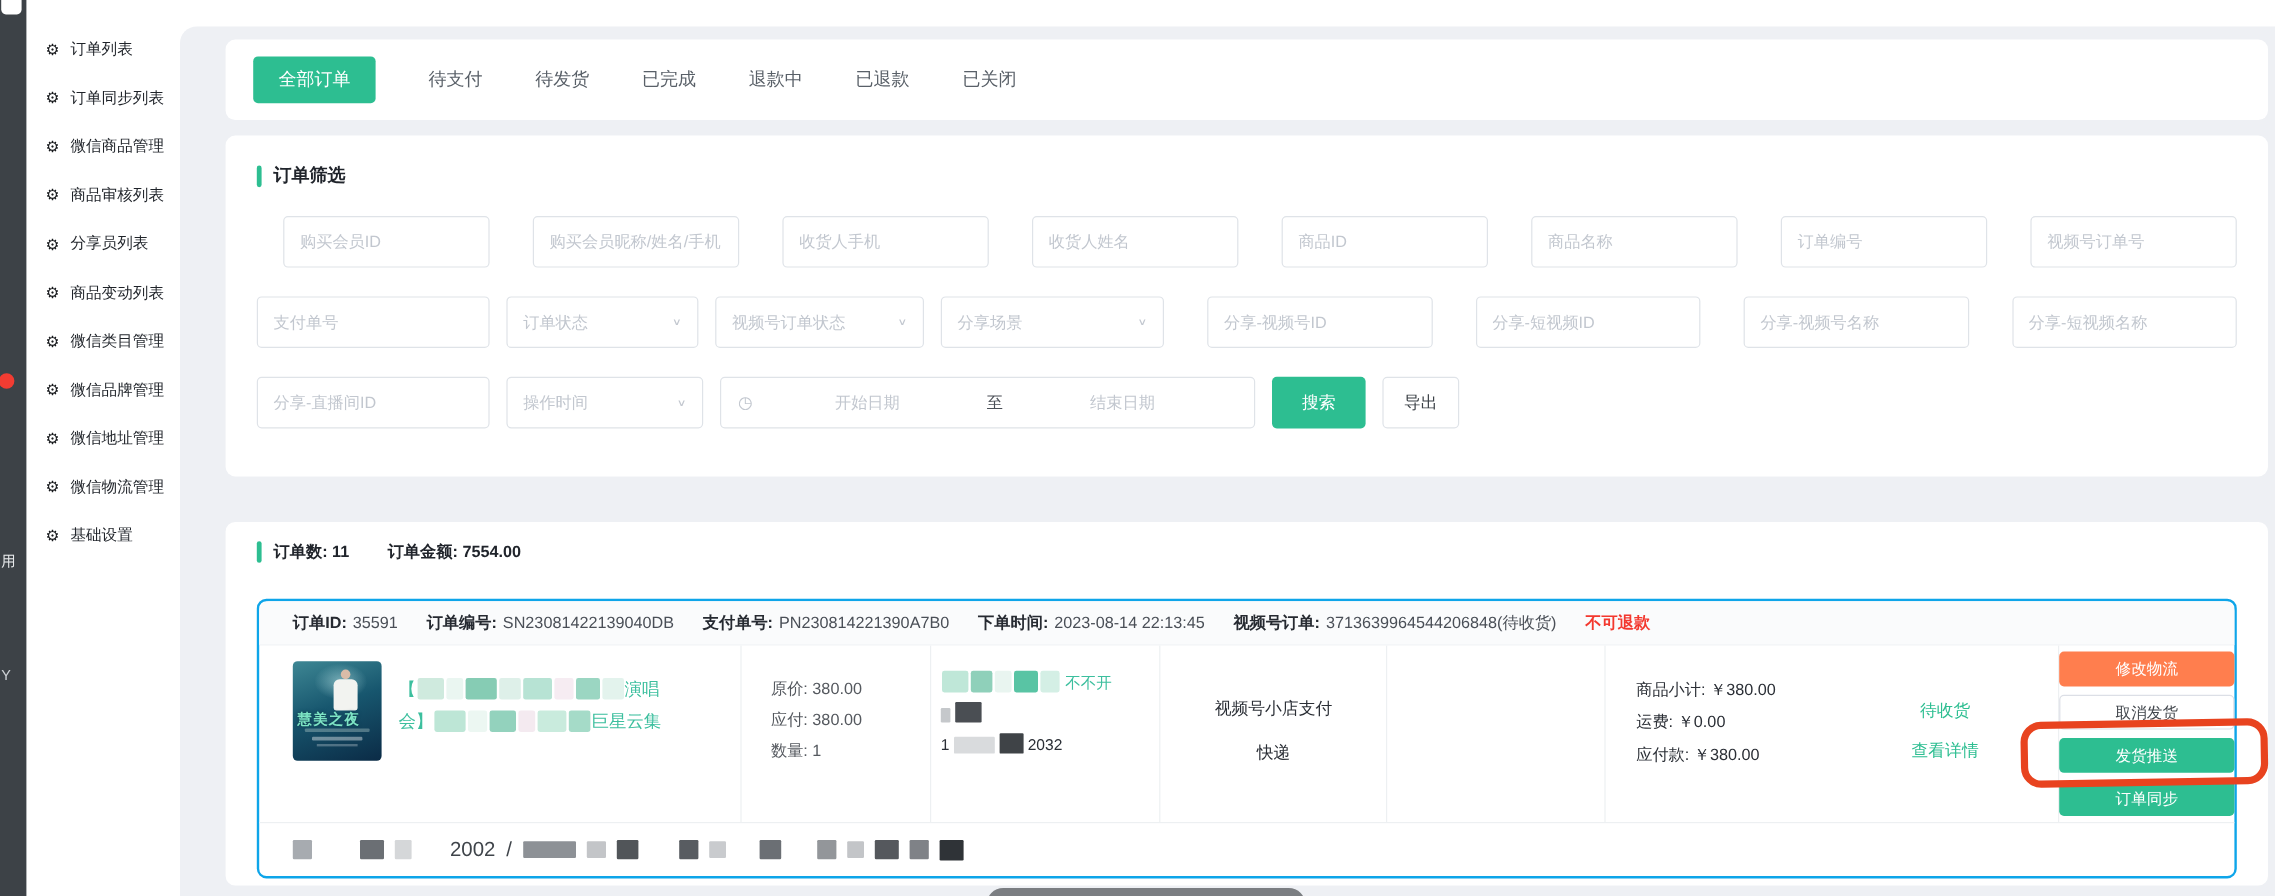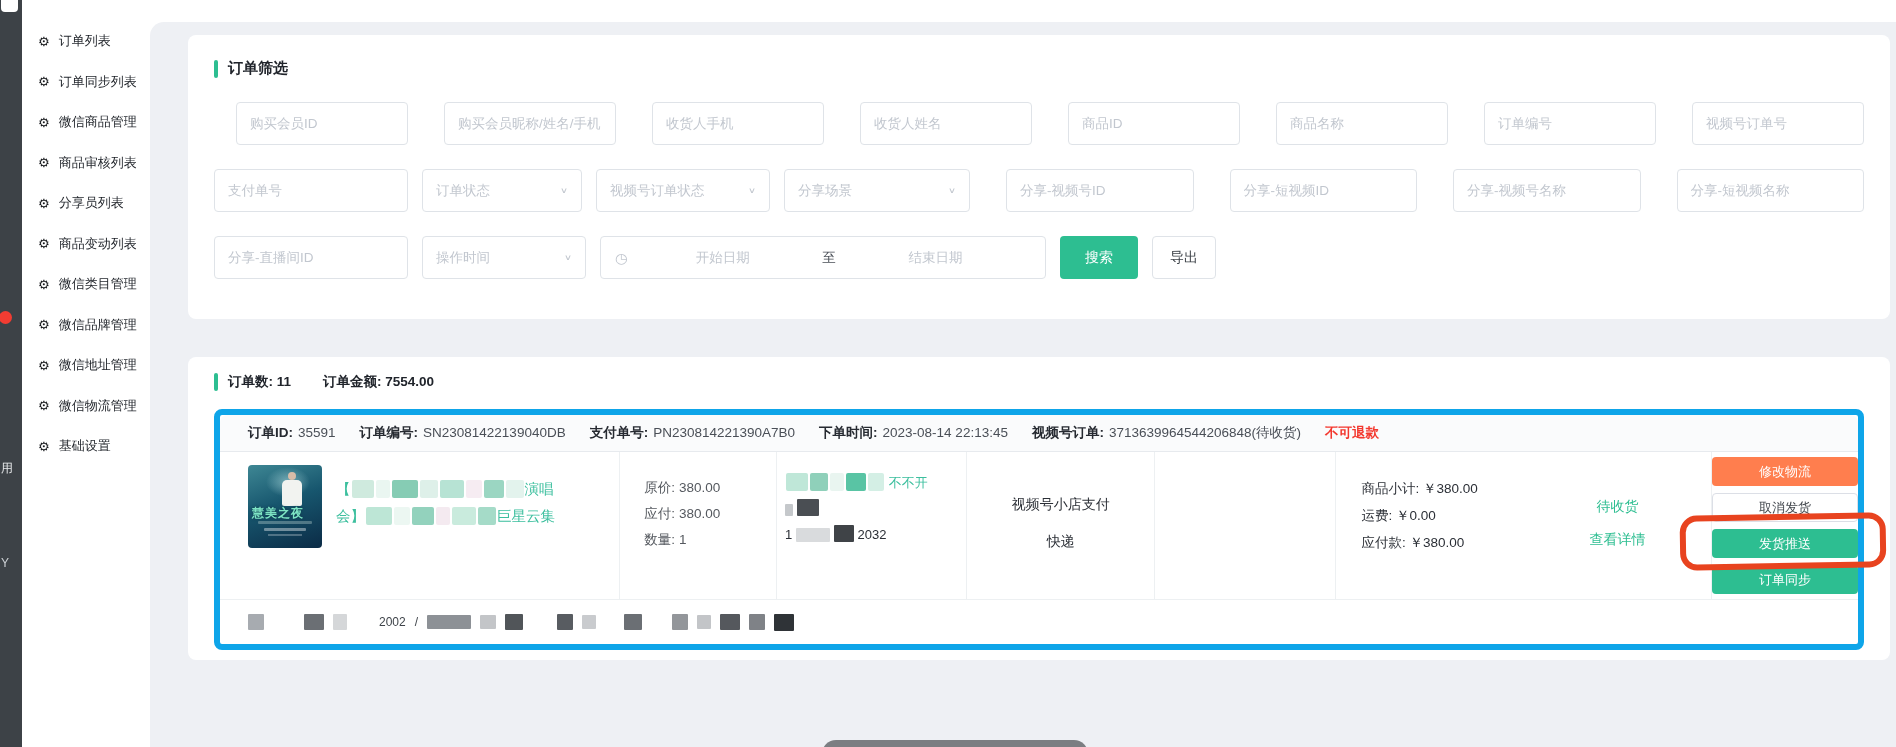--- a/index.html
+++ b/index.html
@@ -61,21 +61,21 @@
   .dr-ph { flex:1; text-align:center; color:#c2c7cf; }
   .dr-sep { color:#4a4f57; padding:0 4px; }
   .btn-search { width:78px; height:43px; background:#2dbe91; color:#fff; border:none; border-radius:4px; font-size:14px; cursor:pointer; font-family:inherit; }
   .btn-export { width:64px; height:43px; background:#fff; color:#3c4147; border:1px solid #dfe3e8; border-radius:4px; font-size:14px; cursor:pointer; font-family:inherit; }
 
   
   .list-card { margin-top:38px; height:303px; padding:16px 26px 15px; position:relative; }
   .summary { display:flex; align-items:center; gap:10px; font-size:13.5px; color:#20242b; }
   .summary .pair { font-weight:bold; margin-right:22px; }
 
-  .order-card { margin-top:18px; border:6px solid #0ea5e9; border-radius:8px; }
+  .order-card { margin-top:30px; border:2px solid #0ea5e9; border-radius:8px; }
   .order-head {
     height:37px; background:#fafbfc; border-bottom:1px solid #e7eaee; border-radius:8px 8px 0 0;
     display:flex; align-items:center; padding:0 28px; column-gap:24px; font-size:13.5px; white-space:nowrap;
   }
   .meta b { color:#262a31; font-weight:bold; }
   .meta span { color:#4a4f57; margin-left:5px; }
   .no-refund { color:#f3382e; font-weight:bold; }
 
   .order-row { display:flex; height:147px; font-size:13.5px; }
   .bd { border-right:1px solid #edf0f2; }
@@ -113,21 +113,21 @@
   .abtn { width:146px; height:29px; border-radius:4px; font-size:13px; cursor:pointer; font-family:inherit; }
   .b-orange { background:#ff7e4e; color:#fff; border:none; }
   .b-plain  { background:#fff; color:#42474d; border:1px solid #dcdfe6; }
   .b-green  { background:#2dbe91; color:#fff; border:none; }
   .annotation {
     position:absolute; left:50%; top:62px; width:206px; height:55px;
     transform:translateX(-51%) rotate(-1deg);
     border:6px solid #e8431f; border-radius:17px; pointer-events:none; z-index:3;
   }
 
-  .order-foot { height:45px; border-top:1px solid #edf0f2; display:flex; align-items:center; padding-left:28px; gap:9px; font-size:12px; color:#3f444a; }
+  .order-foot { height:45px; border-top:1px solid #edf0f2; display:flex; align-items:center; padding-left:28px; gap:9px; font-size:17px; color:#3f444a; }
   .fb { display:inline-block; border-radius:1px; }
 
   .dock-shape { position:absolute; left:822px; top:740px; width:266px; height:16px; background:#7b7e82; border-radius:14px 14px 0 0; z-index:7; }
 </style>
 </head>
 <body>
 
 <div class="rail">
   <div class="rail-top-square"></div>
   <div class="rail-red-dot"></div>
@@ -177,20 +177,29 @@
     <span class="side-label">微信物流管理</span>
   </div>
   <div class="side-item">
     <span class="gear">⚙</span>
     <span class="side-label">基础设置</span>
   </div>
 </div>
 
 <div class="content">
 
+  <div class="card tabs-card">
+    <div class="tab active">全部订单</div>
+    <div class="tab">待支付</div>
+    <div class="tab">待发货</div>
+    <div class="tab">已完成</div>
+    <div class="tab">退款中</div>
+    <div class="tab">已退款</div>
+    <div class="tab">已关闭</div>
+  </div>
 
   <div class="card filter-card">
     <div class="sec-title">
       <span class="green-bar"></span>
       <b>订单筛选</b>
     </div>
 
     <div class="frow">
       <input class="fi grow" placeholder="购买会员ID" style="">
       <input class="fi grow" placeholder="购买会员昵称/姓名/手机" style="">

